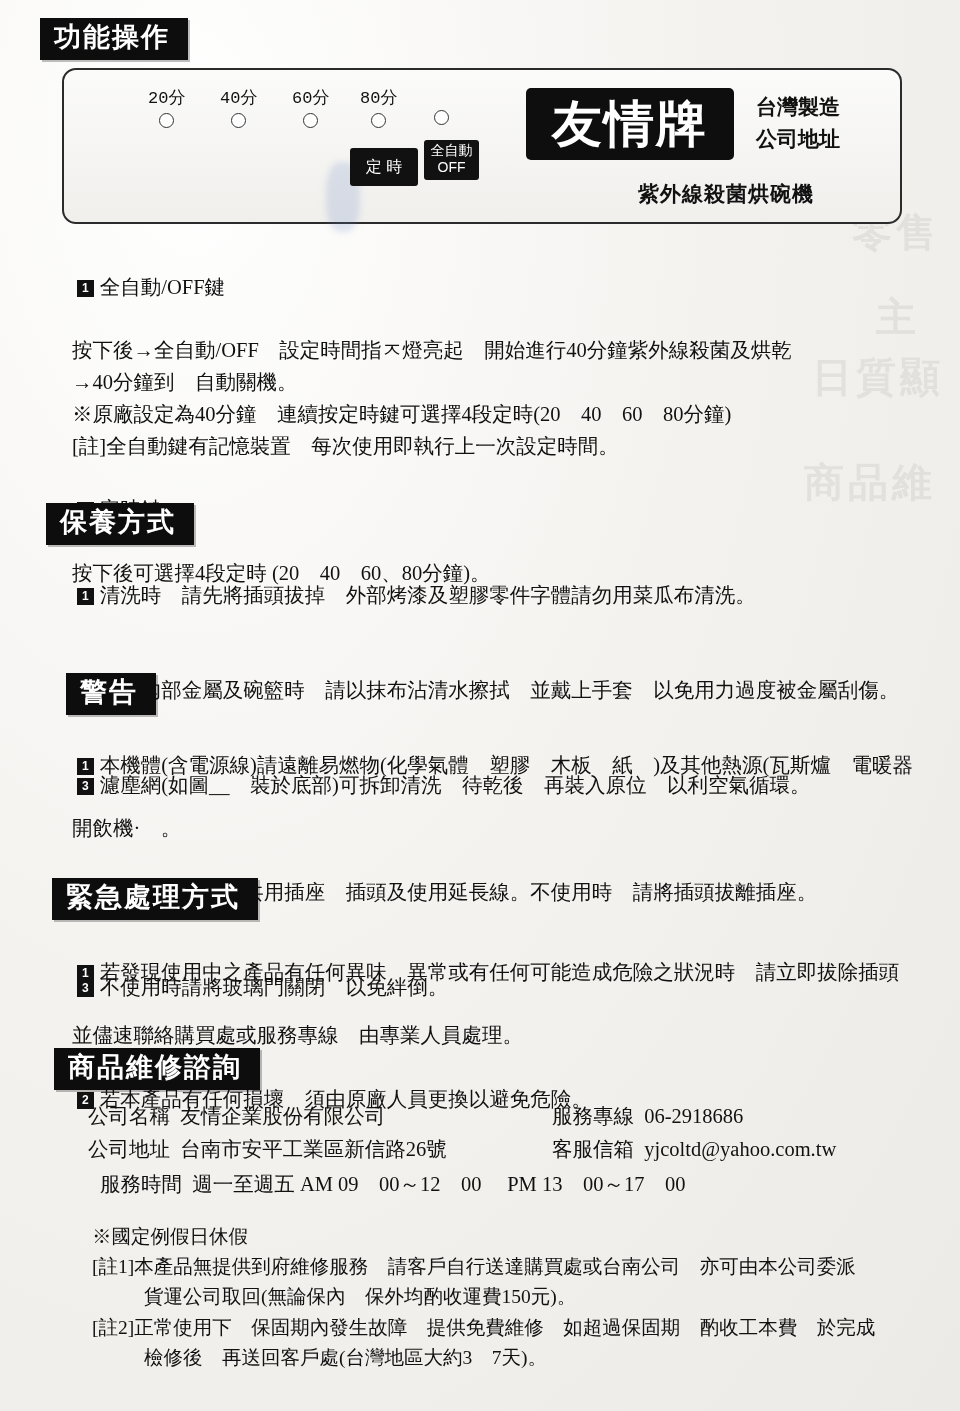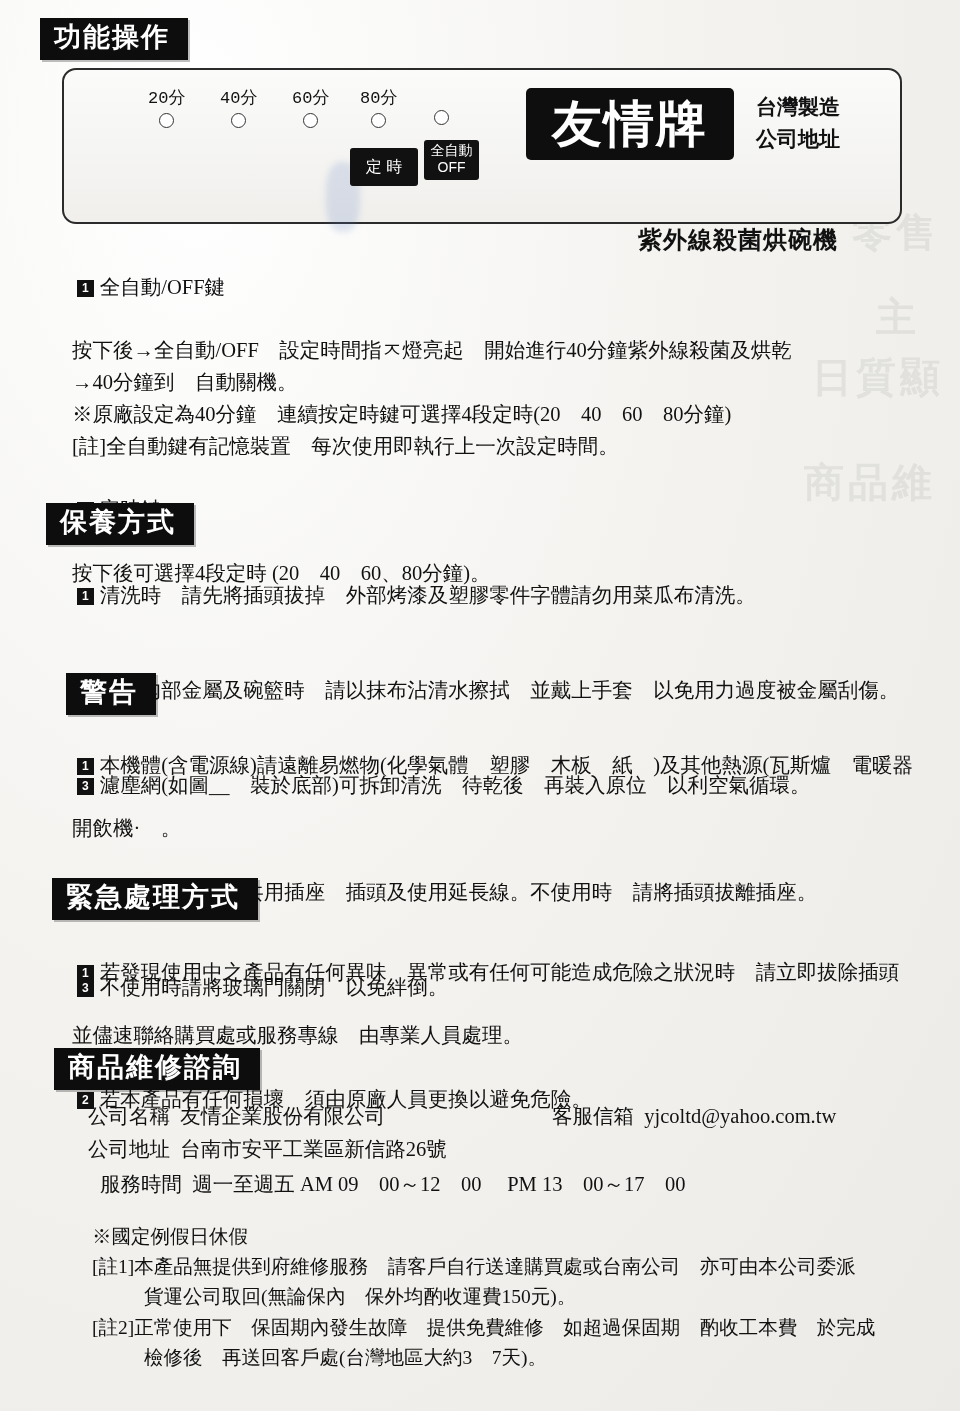--- a/index.html
+++ b/index.html
@@ -129,24 +129,23 @@
     top: 22px;
     font-size: 21px;
     font-weight: bold;
     line-height: 1.5;
     text-align: left;
   }
   .panel-sub {
     position: absolute;
     left: 574px;
     top: 110px;
-    font-size: 24px;
+    font-size: 21px;
     font-weight: bold;
     letter-spacing: 1px;
-    margin-top: 44px;
   }
   .blue-smudge {
     position: absolute;
     left: 262px;
     top: 92px;
     width: 34px;
     height: 70px;
     background: rgba(90,120,190,0.18);
     filter: blur(3px);
     border-radius: 40%;
@@ -276,20 +275,23 @@
     <div>
       <span>公司名稱</span>&nbsp;&nbsp;<span>友情企業股份有限公司</span>
     </div>
     <div>
       <span>公司地址</span>&nbsp;&nbsp;<span>台南市安平工業區新信路26號</span>
     </div>
   </div>
 
   <div class="info-grid" style="left:552px; top:1100px; width:390px;">
     <div>
+      <span>服務專線</span>&nbsp;&nbsp;<span>06-2918686</span>
+    </div>
+    <div>
       <span>客服信箱</span>&nbsp;&nbsp;<span>yjcoltd@yahoo.com.tw</span>
     </div>
   </div>
 
   <div class="info-grid" style="left:100px; top:1168px; width:840px;">
     <span>服務時間</span>&nbsp;&nbsp;<span>週一至週五 AM 09　00～12　00　 PM 13　00～17　00</span>
   </div>
 
   <div style="position:absolute; left:92px; top:1222px; width:870px;">
     <div class="line" style="font-size:19.5px;">※國定例假日休假</div>

